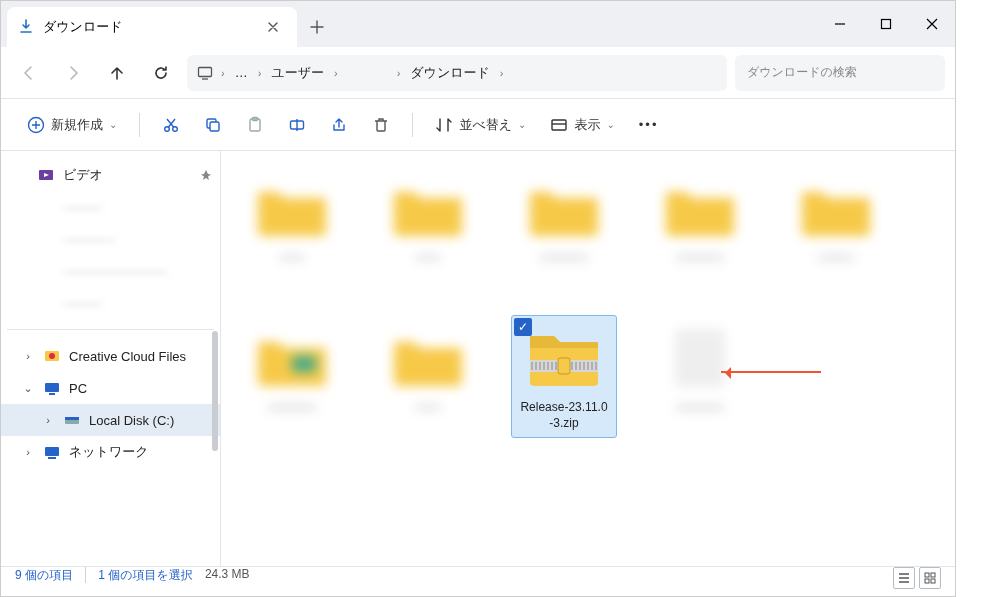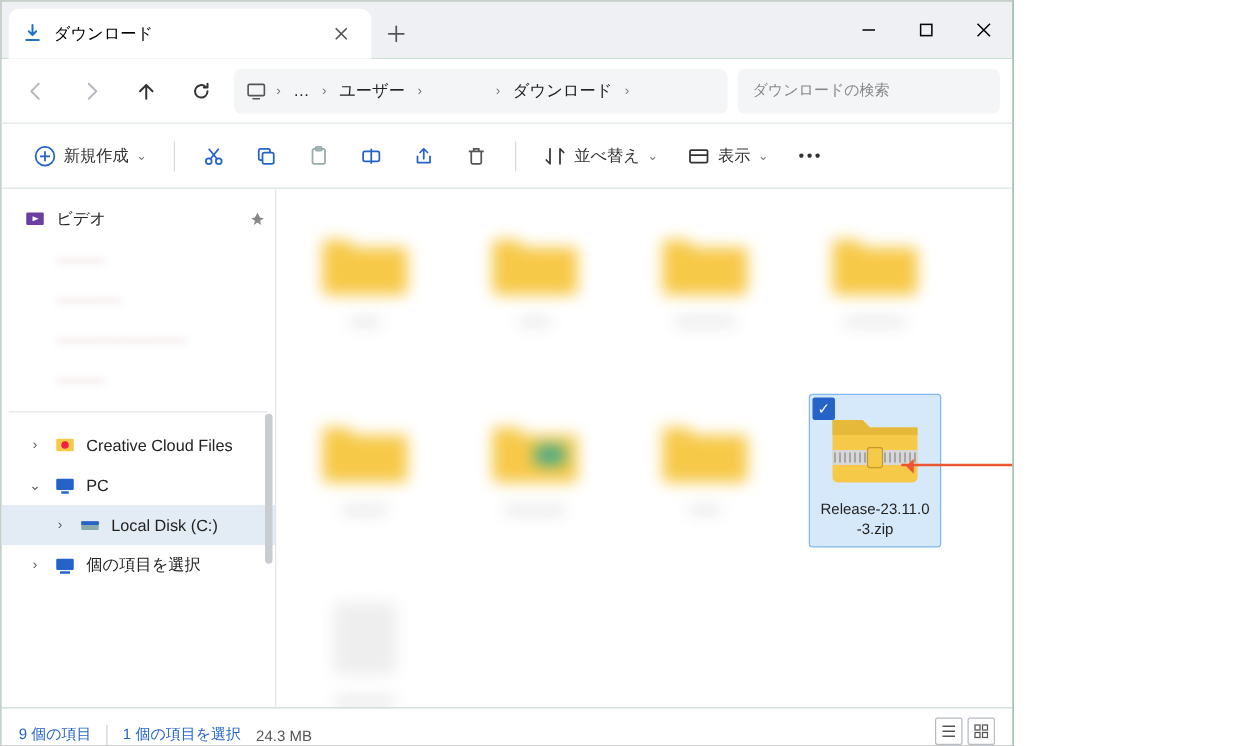--- a/index.html
+++ b/index.html
@@ -1,17 +1,17 @@
 <!DOCTYPE html>
 <html><head>
 <meta charset="utf-8">
 <style>
 * { margin: 0; padding: 0; box-sizing: border-box; font-family: "Yu Gothic UI", "Meiryo", sans-serif; }
 body { background: #fff; }
-.window { width: 811px; height: 597px; border: 1px solid #ccc; display: flex; flex-direction: column; background: #15803d; }
+.window { width: 956px; height: 597px; border: 1px solid #ccc; display: flex; flex-direction: column; background: #84cc16; }
 
 
 .titlebar { height: 46px; display: flex; align-items: flex-end; background: #eef0f4; }
 .tab { width: 290px; height: 40px; background: #fff; border-radius: 8px 8px 0 0; margin-left: 6px; display: flex; align-items: center; padding: 0 10px; position: relative; }
 .tab .tab-ic { width: 18px; height: 18px; color: #1f71c4; display: flex; align-items: center; justify-content: center; }
 .tab .tab-title { margin-left: 8px; font-size: 13px; color: #000; flex: 1; }
 .tab .tab-close { width: 28px; height: 28px; color: #555; display: flex; align-items: center; justify-content: center; font-size: 14px; border-radius: 4px; }
 .newtab { width: 40px; height: 40px; display: flex; align-items: center; justify-content: center; color: #555; font-size: 16px; }
 .wincontrols { margin-left: auto; display: flex; }
 .wincontrols .wc { width: 46px; height: 46px; display: flex; align-items: center; justify-content: center; color: #000; font-size: 12px; }
@@ -37,38 +37,38 @@
 
 .body { flex: 1; display: flex; overflow: hidden; background:#fff;}
 .nav { width: 220px; border-right: 1px solid #e1e5ea; padding: 8px 0; font-size: 13px; color: #222; overflow:hidden; position:relative;}
 .nav .navsep { height:1px; background:#e1e5ea; margin:10px 6px;}
 .nav .nrow { height: 32px; display: flex; align-items: center; padding: 0 8px 0 20px; gap:8px;}
 .nav .nrow.sel { background: #e3ebf5; }
 .nav .nrow .chevL { width:14px; color:#555; font-size:11px; text-align:center;}
 .nav .nrow .nic { width:18px; height:18px; display:flex;align-items:center;justify-content:center;}
 .nav .nrow.blur { filter: blur(3px); color:#caa; }
 .nav .pin { margin-left:auto; color:#777; font-size:12px;}
-.nav .row0 { padding-left: 18px;}
+.nav .row0 { padding-left: 36px;}
 .nav .nscroll { position:absolute; right:2px; top:180px; width:6px; height:120px; background:#c9cdd2; border-radius:3px;}
 
 .content { flex:1; position:relative; padding: 14px 18px; overflow:hidden;}
 .grid { display:flex; gap:30px; flex-wrap:wrap;}
 .item { width:106px; display:flex; flex-direction:column; align-items:center; gap:6px; padding:6px; border-radius:3px; border:1px solid transparent;}
 .item .thumb { width:90px; height:72px; display:flex; align-items:center; justify-content:center;}
 .item .cap { font-size:12px; text-align:center; color:#222; line-height:1.3; min-height:28px;}
 .item.blur { filter: blur(6px); }
 .item.sel { background:#d6e9fb; border-color:#7fb8ee;}
 .check { position:absolute; top:2px; left:2px; width:18px; height:18px; background:#2563c9; color:#fff; display:flex;align-items:center;justify-content:center; font-size:12px; border-radius:2px;}
 .item.sel { position:relative; }
 
 .arrow { position:absolute; top:220px; left:500px; width:100px; height:0; border-top:2px solid #e53; }
 .arrow::before { content:""; position:absolute; left:-2px; top:-6px; border:6px solid transparent; border-right-color:#e53;}
 
 
-.status { height:30px; border-top:1px solid #e1e5ea; display:flex; align-items:flex-end; padding:0 14px; font-size:12px; color:#2563c9; gap:12px; background:#fff;}
+.status { height:30px; border-top:1px solid #e1e5ea; display:flex; align-items:flex-start; padding:0 14px; font-size:12px; color:#2563c9; gap:12px; background:#fff;}
 .status .sdiv{ width:1px; height:16px; background:#cdd3d9;}
 .status .sz{ color:#555;}
 .viewtoggles{ margin-left:auto; display:flex; gap:4px;}
 .viewtoggles .vt{ width:22px; height:22px; border:1px solid #b6bcc3; border-radius:2px; display:flex;align-items:center;justify-content:center; color:#555; font-size:12px;}
 
 svg{ display:block;}
 </style>
 </head>
 <body>
 
@@ -304,21 +304,21 @@
         <span>Local Disk (C:)</span>
       </div>
       <div class="nrow">
         <span class="chevL">›</span>
         <span class="nic">
             <svg width="16" height="16">
               <rect x="1" y="3" width="14" height="9" rx="1" fill="#2563c9"></rect>
               <path d="M4 14h8" stroke="#2563c9" stroke-width="2"></path>
             </svg>
           </span>
-        <span>個の項目を選択</span>
+        <span>ネットワーク</span>
       </div>
       <div class="nscroll"></div>
     </div>
 
     <div class="content">
       <div class="grid">
 
         <div class="item blur">
             <div class="thumb">
               <svg width="80" height="64">

